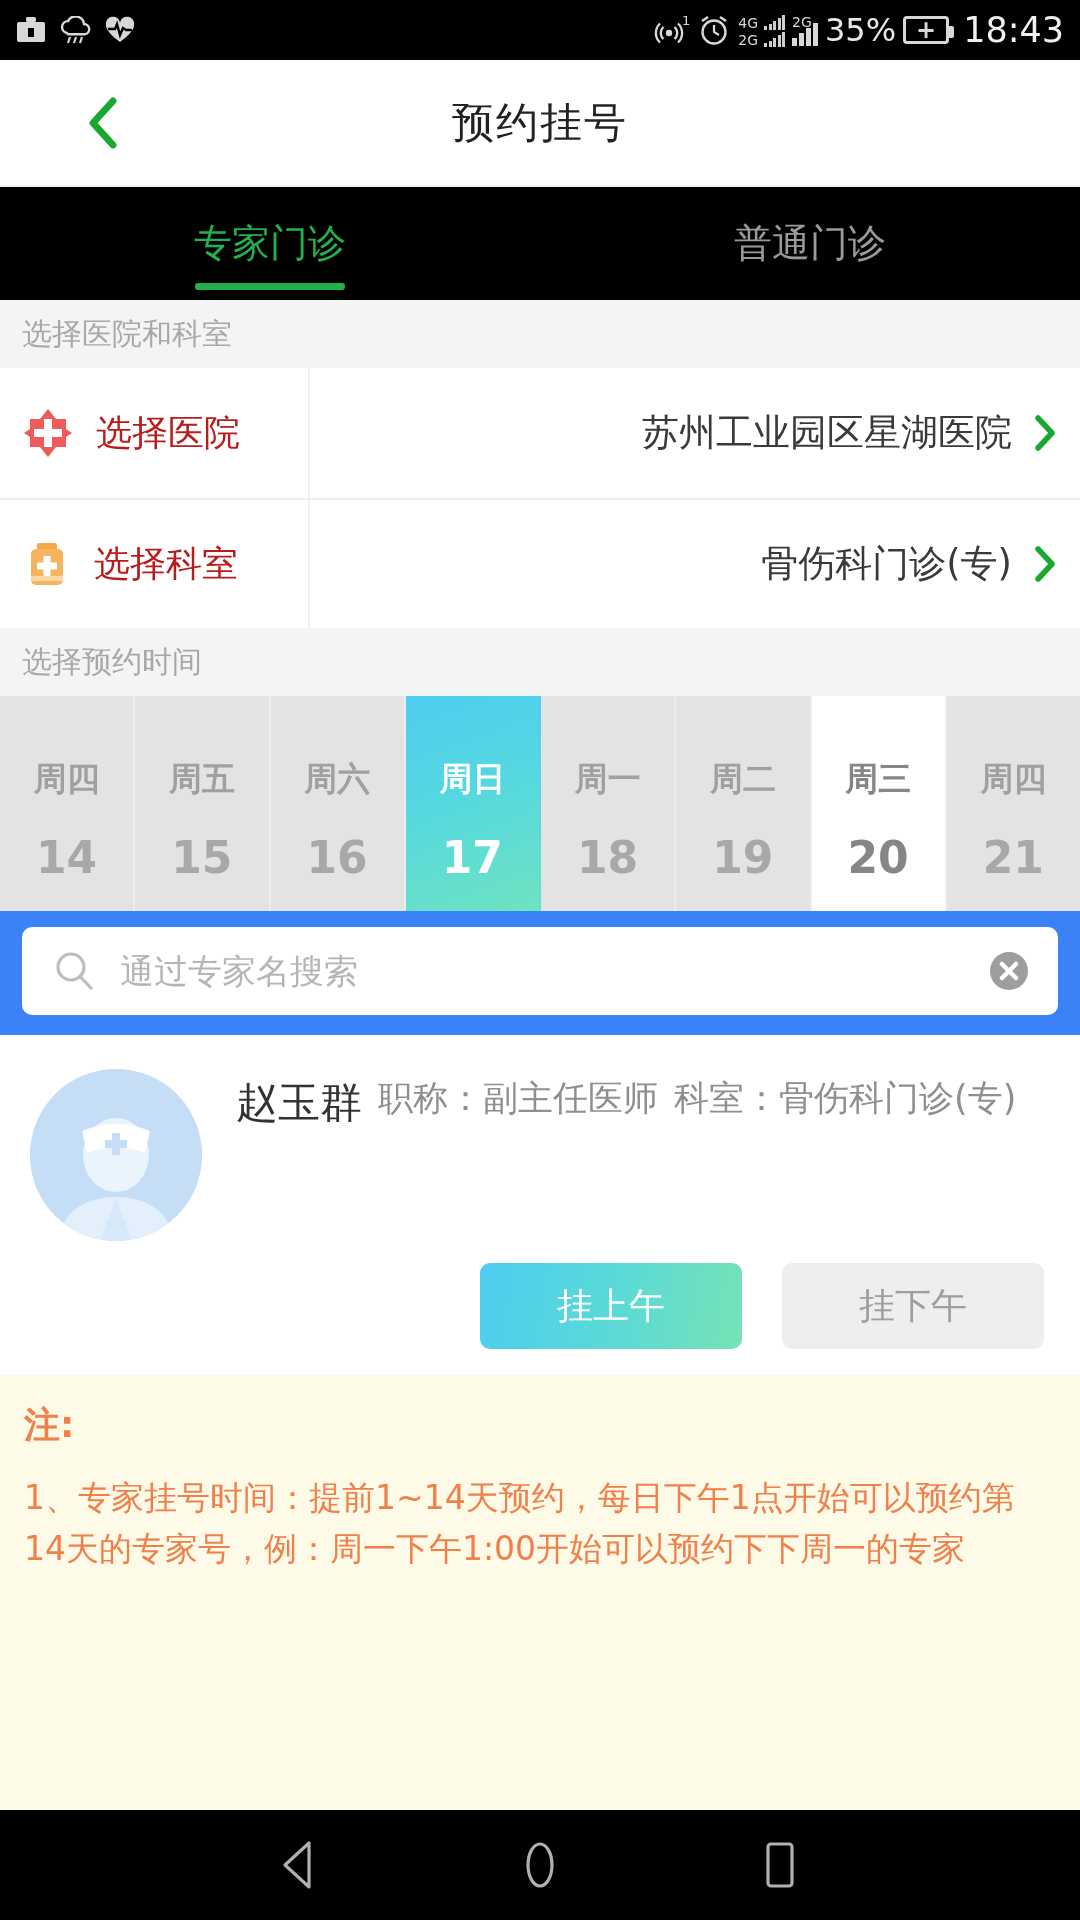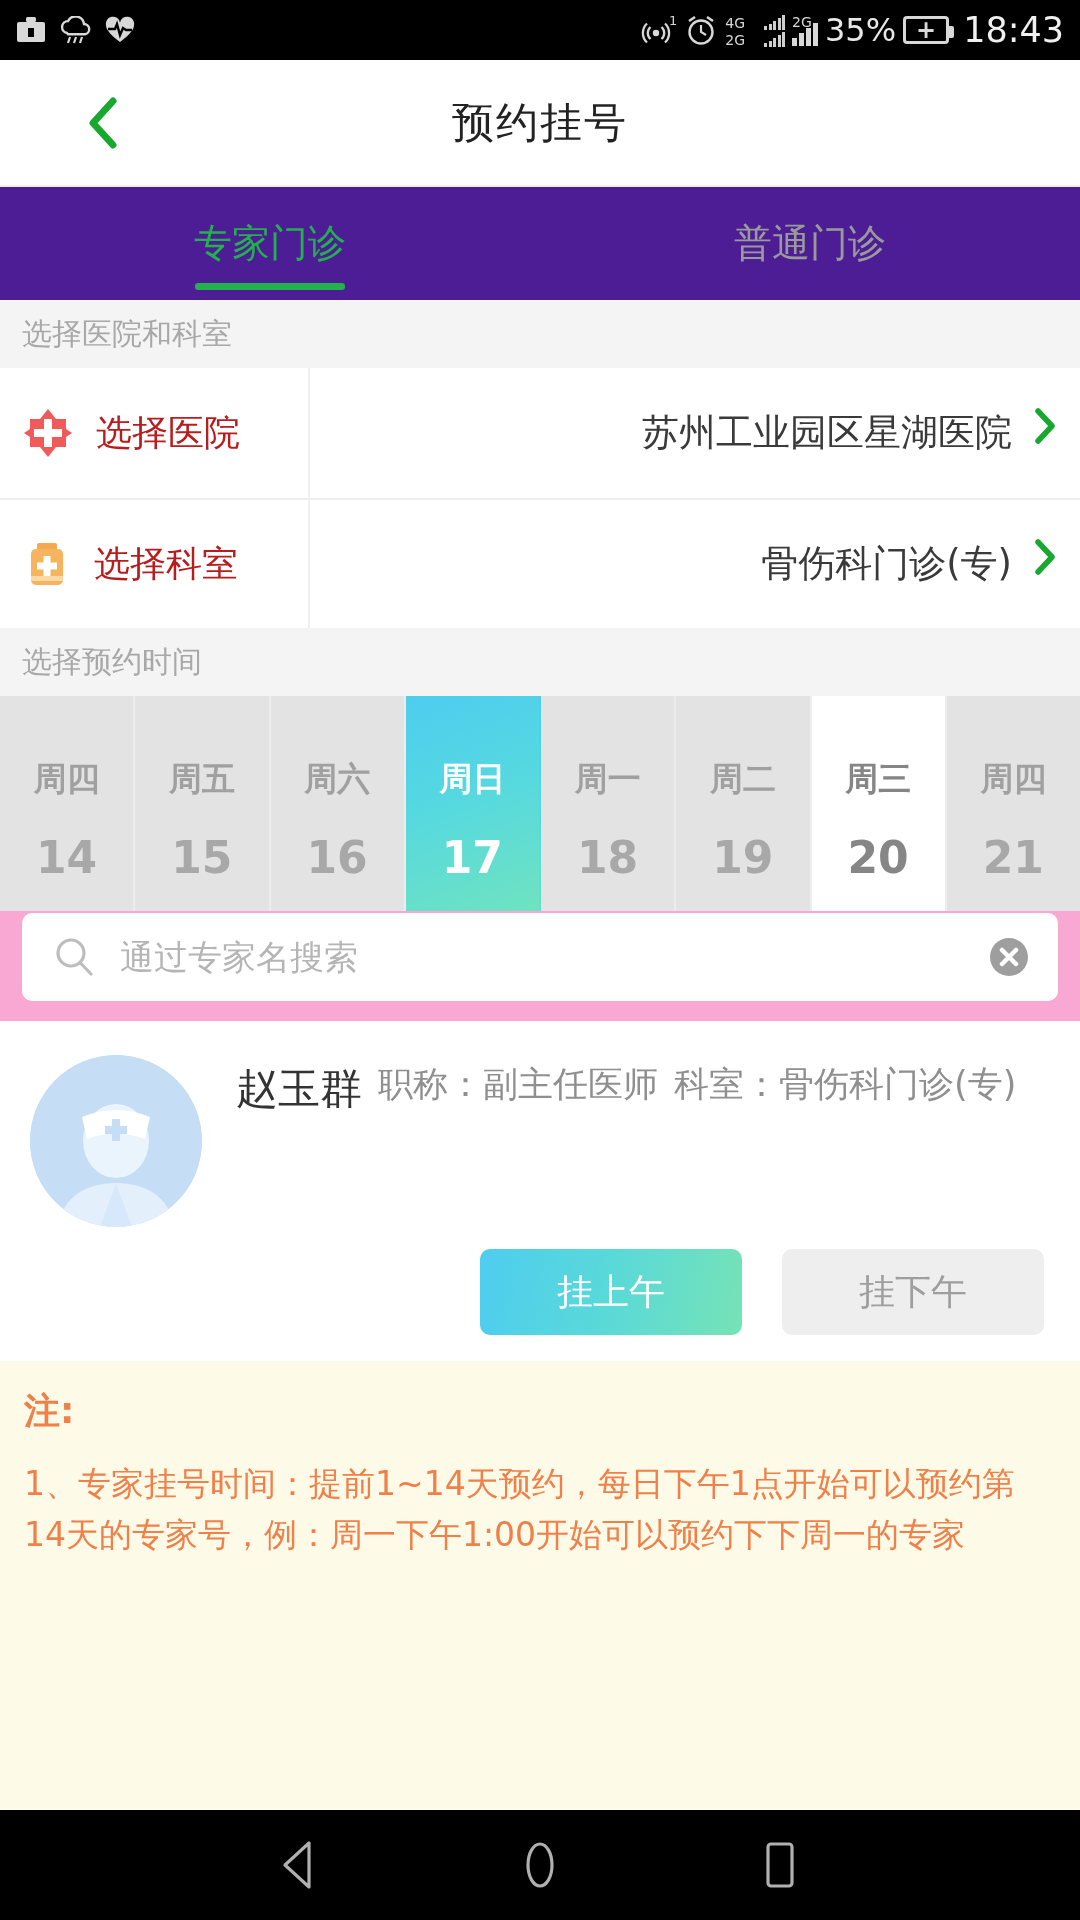--- a/index.html
+++ b/index.html
@@ -20,21 +20,21 @@
   .sb-left { display:flex; align-items:center; gap:13px; }
   .sb-right { margin-left:auto; display:flex; align-items:center; gap:7px; }
   .sb-ico { display:block; }
   .sb-time { font-size:35px; color:#f0f0f0; letter-spacing:0px; margin-left:7px; font-family:"DejaVu Sans",sans-serif; }
   .sb-pct { font-size:32px; color:#e8e8e8; }
   .bars { display:flex; align-items:flex-end; gap:2px; height:26px; }
   .bars i { display:block; width:5px; background:#d8d8d8; }
   .bars i:nth-child(1){height:8px;} .bars i:nth-child(2){height:13px;}
   .bars i:nth-child(3){height:18px;} .bars i:nth-child(4){height:23px;}
   .dualrow { display:flex; flex-direction:column; gap:1px; }
-  .dualrow > div { display:flex; align-items:flex-end; gap:19px; height:16px; }
+  .dualrow > div { display:flex; align-items:flex-end; gap:6px; height:16px; }
   .gtag { font-size:14px; line-height:14px; color:#d8d8d8; }
   .minibars { display:flex; align-items:flex-end; gap:1.5px; height:15px; }
   .minibars i { display:block; width:3px; background:#cfcfcf; }
   .minibars i:nth-child(1){height:4px;} .minibars i:nth-child(2){height:6px;}
   .minibars i:nth-child(3){height:9px;} .minibars i:nth-child(4){height:12px;}
   .minibars i:nth-child(5){height:15px;}
   .batt { width:46px; height:28px; border:3px solid #d8d8d8; border-radius:4px; position:relative;
           display:flex; align-items:center; justify-content:center; }
   .batt:after { content:""; position:absolute; right:-8px; top:7px; width:5px; height:12px;
                 background:#d8d8d8; border-radius:0 2px 2px 0; }
@@ -46,21 +46,21 @@
     position:relative; flex:0 0 125px;padding-left:48px;
   }
   .back-btn { width:110px; height:125px; display:flex; align-items:center; justify-content:center; }
   .chev-back { width:34px; height:52px; }
   .header-title {
     position:absolute; left:0; right:0; text-align:center;
     font-size:42px; color:#222; letter-spacing:2px;
   }
 
   
-  .tabs { background:#4c1d95; height:115px; display:flex; flex:0 0 115px; border-top:2px solid #f0f0f0; }
+  .tabs { background:#000000; height:115px; display:flex; flex:0 0 115px; border-top:2px solid #f0f0f0; }
   .tab { flex:1; display:flex; flex-direction:column; align-items:center; justify-content:center; position:relative; }
   .tab-label { font-size:38px; color:#9a9a9a; }
   .tab.active .tab-label { color:#22b14c; }
   .tab .underline { position:absolute; bottom:10px; width:150px; height:7px; background:transparent; border-radius:3px; }
   .tab.active .underline { background:#22b14c; }
 
   
   .group-title {
     background:#f4f4f4; height:68px; display:flex; align-items:center;
     padding-left:22px; font-size:30px; color:#a8a8a8; flex:0 0 68px;
@@ -68,40 +68,40 @@
 
   
   .srow {
     background:#fff; height:130px; display:flex; align-items:center; flex:0 0 130px;
     position:relative;
   }
   .srow + .srow { border-top:2px solid #eeeeee; }
   .srow-left { width:310px; display:flex; align-items:center; gap:22px; padding-left:22px;
                height:100%; border-right:2px solid #f0f0f0; }
   .srow-label { font-size:36px; color:#b91c1c; }
-  .srow-right { flex:1; display:flex; justify-content:flex-end; padding-right:24px; gap:22px; }
+  .srow-right { flex:1; display:flex; align-items:center; justify-content:flex-end; padding-right:24px; gap:22px; }
   .srow-value { font-size:37px; color:#3a3a3a; }
   .chev-sm { width:22px; height:36px; flex:0 0 22px; }
 
   
   .datestrip { display:flex; height:215px; flex:0 0 215px; background:#e3e3e3; }
   .dcell {
     flex:1; display:flex; flex-direction:column; align-items:center; justify-content:center;
     gap:30px; background:#e3e3e3; border-right:2px solid #ededed; position:relative;
   }
   .dcell:last-child { border-right:none; }
   .dcell .dow { font-size:33px; color:#a0a0a0; font-weight:bold;margin-top:32px; }
   .dcell .dnum { font-size:44px; color:#a8a8a8; font-weight:bold; }
   .dcell.avail { background:#ffffff; }
   .dcell.avail .dow, .dcell.avail .dnum { color:#868686; }
   .dcell.selected { background:linear-gradient(160deg,#4ecdf0 0%,#55d8e0 45%,#6fe3c0 100%); border-right-color:transparent; }
   .dcell.selected .dow, .dcell.selected .dnum { color:#ffffff; }
 
   
-  .searchwrap { background:#f9a8d4; padding:2px 22px 20px; flex:0 0 auto; }
+  .searchwrap { background:#3b82f6; padding:16px 22px 20px; flex:0 0 auto; }
   .searchbar {
     background:#fff; border-radius:10px; height:88px; display:flex; align-items:center;
     padding:0 26px 0 30px; gap:24px;
   }
   .search-input {
     flex:1; border:none; outline:none; background:transparent;
     font-size:34px; color:#4a4a4a; font-family:"DejaVu Sans","Liberation Sans",sans-serif;
   }
   .search-input::placeholder { color:#b5b5b5; }
 

